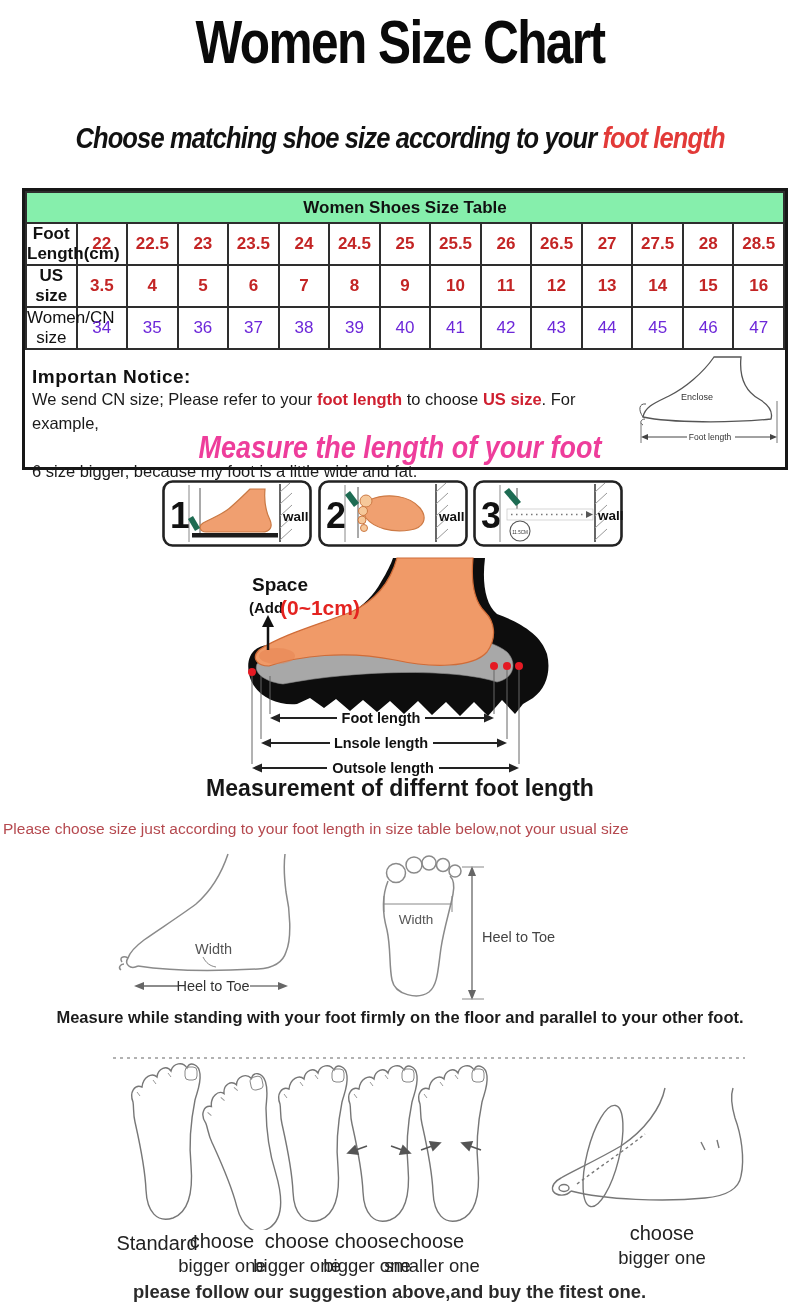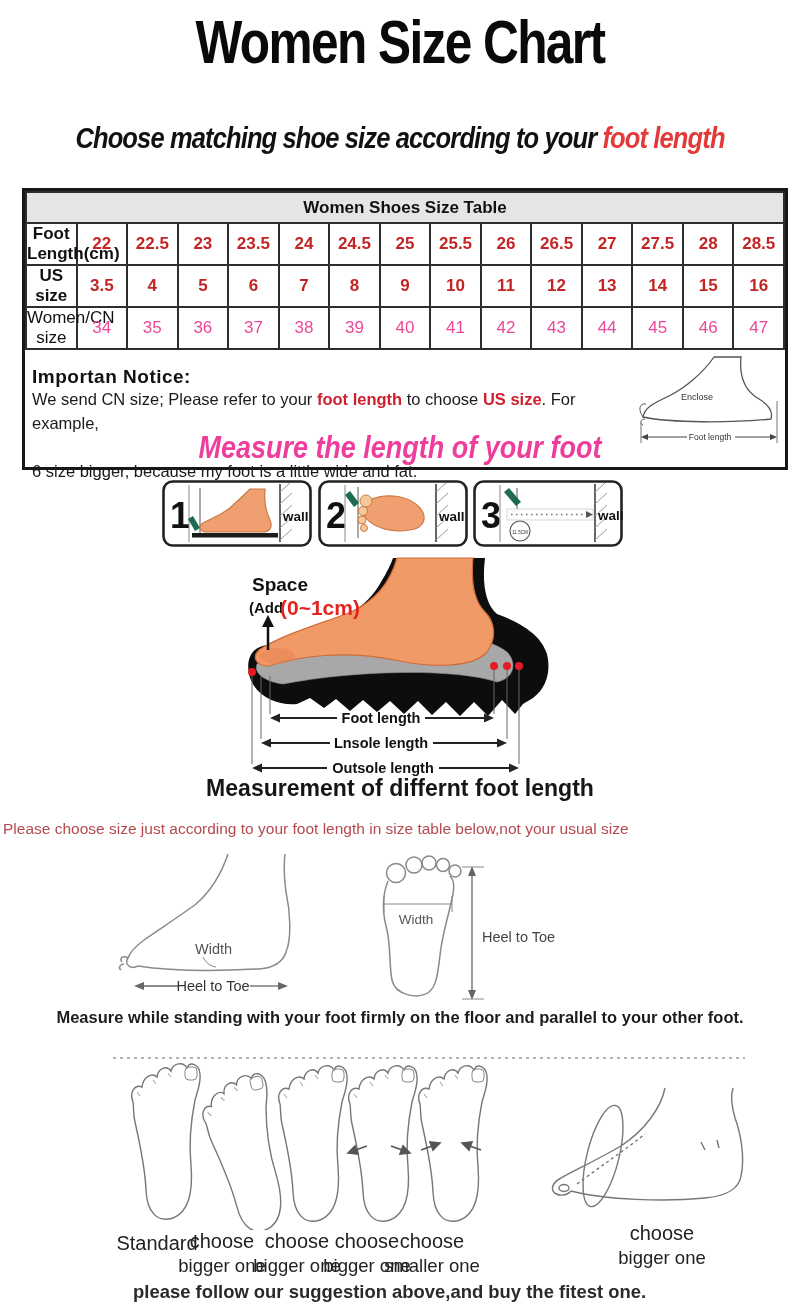--- a/index.html
+++ b/index.html
@@ -6,25 +6,25 @@
   .page{position:relative;width:800px;height:1312px;background:#fff;overflow:hidden;
         font-family:"Liberation Sans",sans-serif;color:#111;}
   .abs{position:absolute;}
   .ctr{left:0;right:0;text-align:center;}
   .title{top:6px;font-size:62px;font-weight:bold;color:#0a0a0a;transform:scaleX(.80);letter-spacing:-2px;}
   .subtitle{top:122px;font-size:29px;font-weight:bold;font-style:italic;transform:scaleX(.88);letter-spacing:-1px;}
   .subtitle .red{color:#e23a38;}
   .tblwrap{left:22px;top:188px;width:760px;border:3px solid #171717;background:#fff;}
   table.sizes{width:100%;border-collapse:collapse;table-layout:fixed;}
   table.sizes td{border:2px solid #2e2e2e;text-align:center;height:29px;padding:0;font-size:17px;}
-  td.thead{background:#e5e5e5;font-weight:bold;font-size:18px;height:27px;border-bottom:2px solid #222;}
+  td.thead{background:#86efac;font-weight:bold;font-size:18px;height:27px;border-bottom:2px solid #222;}
   td.rowlab{width:114px;font-size:15px;}
   .b{font-weight:bold;}
   .redv{color:#c32525;font-weight:bold;}
-  .blkv{color:#ec4899;}
+  .blkv{color:#6d28d9;}
   .notice{position:relative;height:101px;padding:16px 0 0 7px;}
   .notice-head{font-size:19px;font-weight:bold;letter-spacing:.5px;}
   .notice-text{font-size:16.5px;line-height:1.45;width:608px;color:#1a1a1a;}
   .notice-text .red{color:#cf2030;font-weight:bold;}
   .enclose-svg{position:absolute;right:2px;top:3px;}
   .pinkhead{top:430px;font-size:31px;font-weight:bold;font-style:italic;color:#ee3d9b;transform:scaleX(.87);}
   .caption{top:774px;font-size:24px;font-weight:bold;color:#161616;transform:scaleX(.96);}
   .redline{left:3px;top:820px;font-size:15.5px;color:#b5494f;}
   .standnote{top:1008px;font-size:17px;font-weight:bold;color:#1c1c1c;transform:scaleX(.97);}
   .flabel{position:absolute;width:110px;text-align:center;font-size:20px;color:#222;line-height:1.18;}

